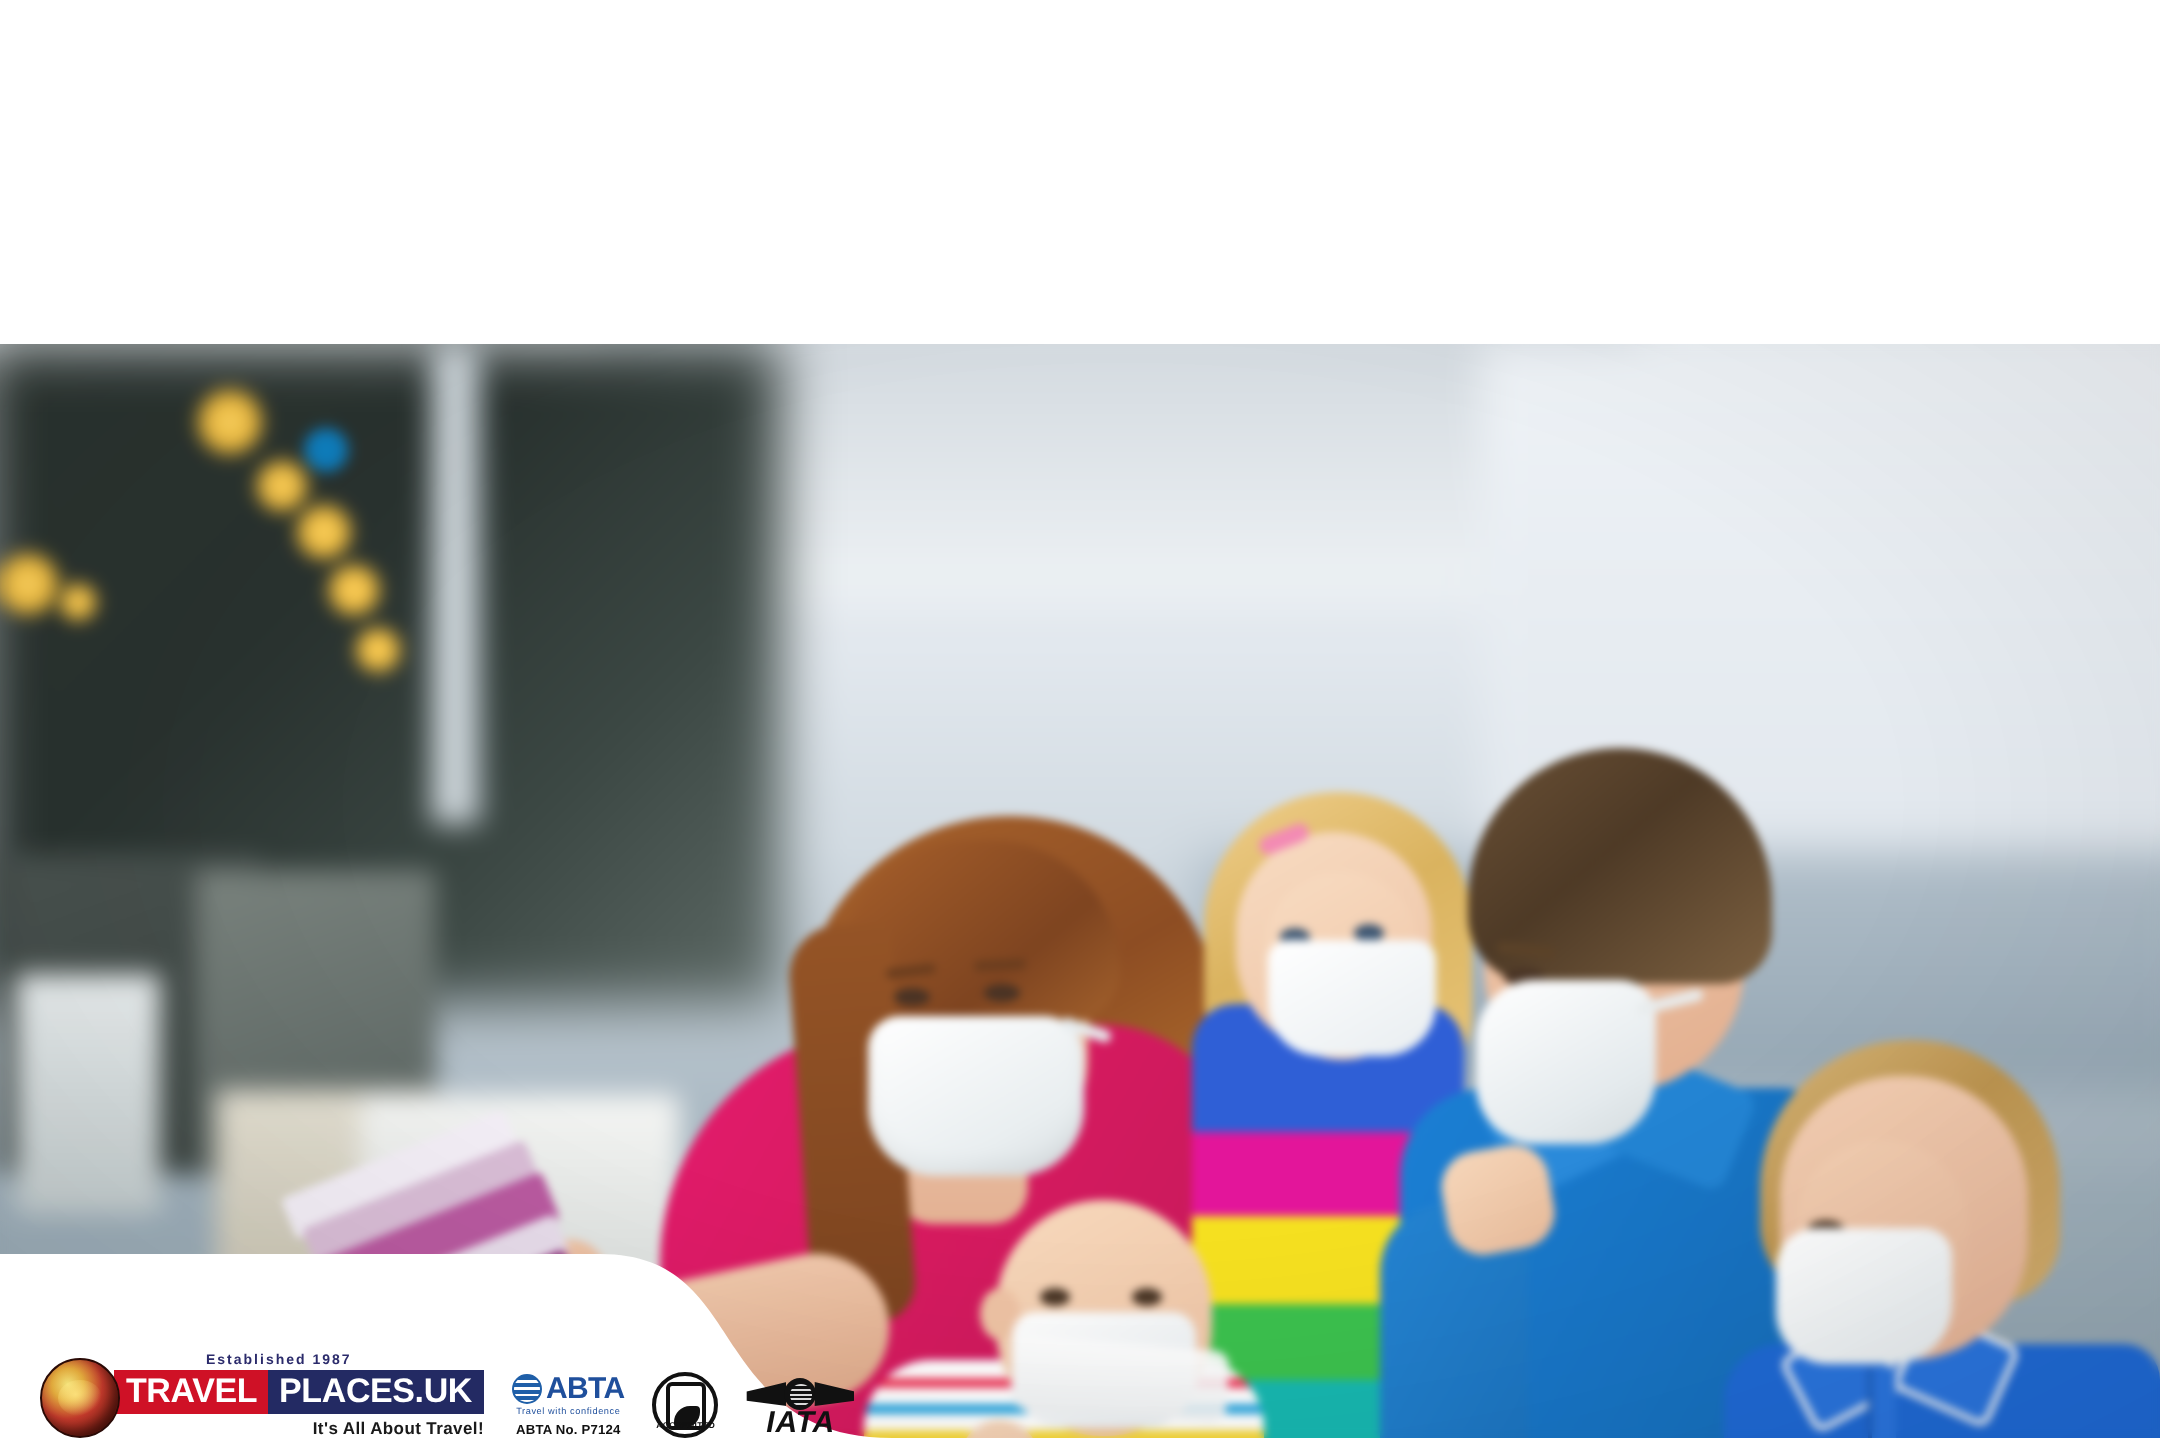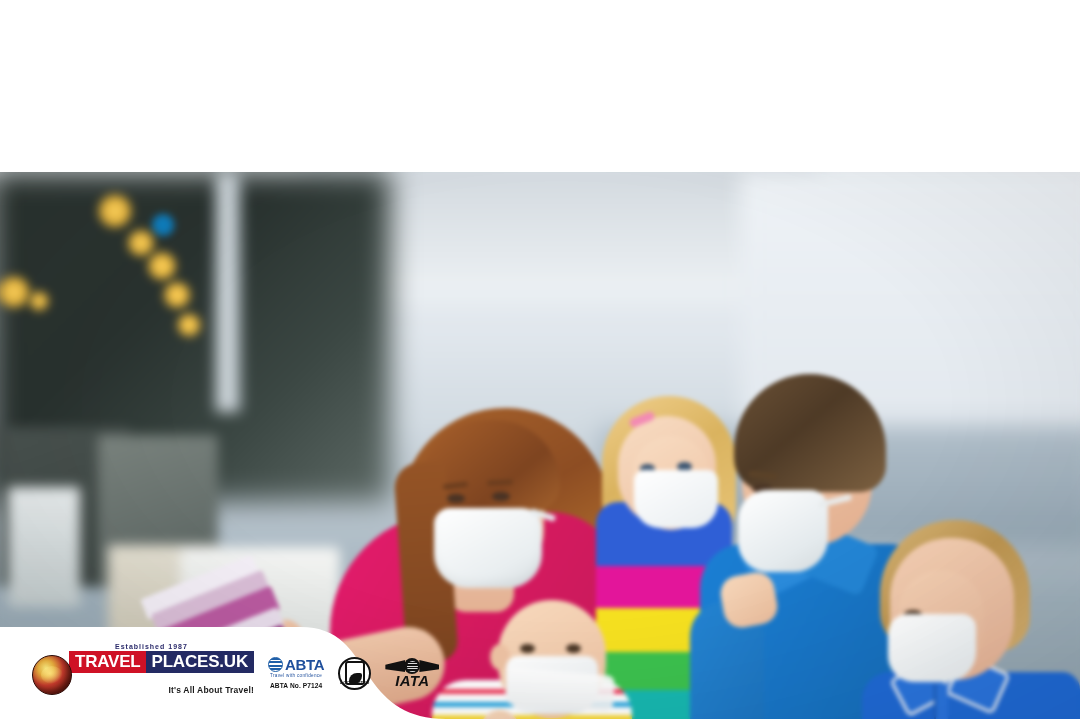--- a/index.html
+++ b/index.html
@@ -408,22 +408,22 @@
 
   
   .footer {
     position:absolute; left:0; bottom:0; width:1080px; height:92px;
     overflow:hidden; pointer-events:none;
   }
   .footer svg { display:block; width:1080px; height:92px; }
 
   .footer-content {
     position:absolute; left:0; bottom:0; width:420px; height:92px;
-    display:flex; align-items:center; gap:14px;
-    padding-left:32px;
+    display:flex; align-items:flex-end; gap:14px;
+    padding-left:20px;
   }
 
   
   .tc-logo { position:relative; display:flex; align-items:flex-end; height:44px; }
   .tc-globe {
     width:40px; height:40px; border-radius:50%;
     background:
       radial-gradient(circle at 34% 32%, #f2e27a 0%, #e0a93c 22%, #c0392b 48%, #7b1d12 78%, #3a0d08 100%);
     border:1.5px solid #2a0a06;
     position:relative; flex:0 0 auto; margin-right:-3px; z-index:3;
@@ -446,21 +446,21 @@
     line-height:22px; padding:0 5px 0 6px; letter-spacing:-0.2px;
     font-family:"Liberation Sans Narrow","Liberation Sans", sans-serif;
   }
   .tc-center {
     background:#232a63; color:#ffffff; font-weight:bold; font-size:17px;
     line-height:22px; padding:0 6px; letter-spacing:-0.2px;
     font-family:"Liberation Sans Narrow","Liberation Sans", sans-serif;
   }
   .tc-tag {
     font-size:8.5px; font-weight:bold; color:#1a1a1a; text-align:right;
-    margin-top:12px; letter-spacing:0.2px;
+    margin-top:2px; letter-spacing:0.2px;
     font-family:"Liberation Sans", sans-serif;
   }
 
   
   .abta { display:flex; flex-direction:column; align-items:center; gap:1px; }
   .abta-row { display:flex; align-items:center; gap:2px; }
   .abta-mark {
     width:15px; height:15px; border-radius:50%;
     background:
       repeating-linear-gradient(to bottom, #1f5fa8 0 2px, #ffffff 2px 3.4px);

